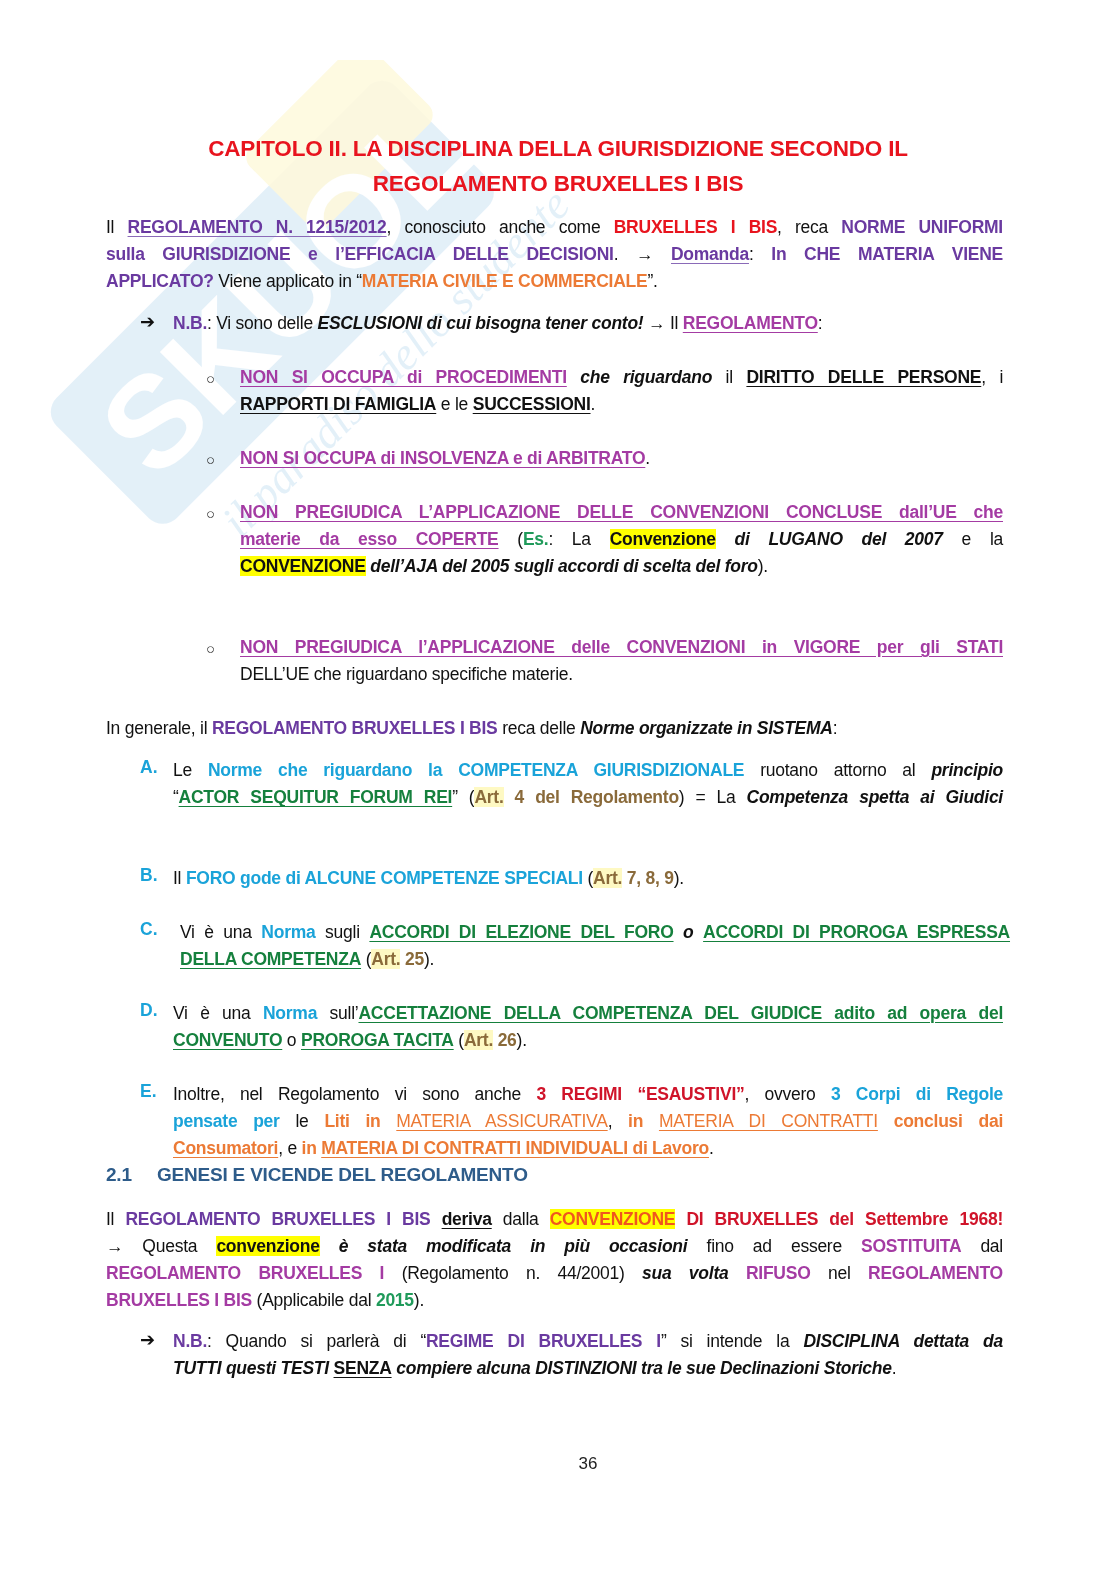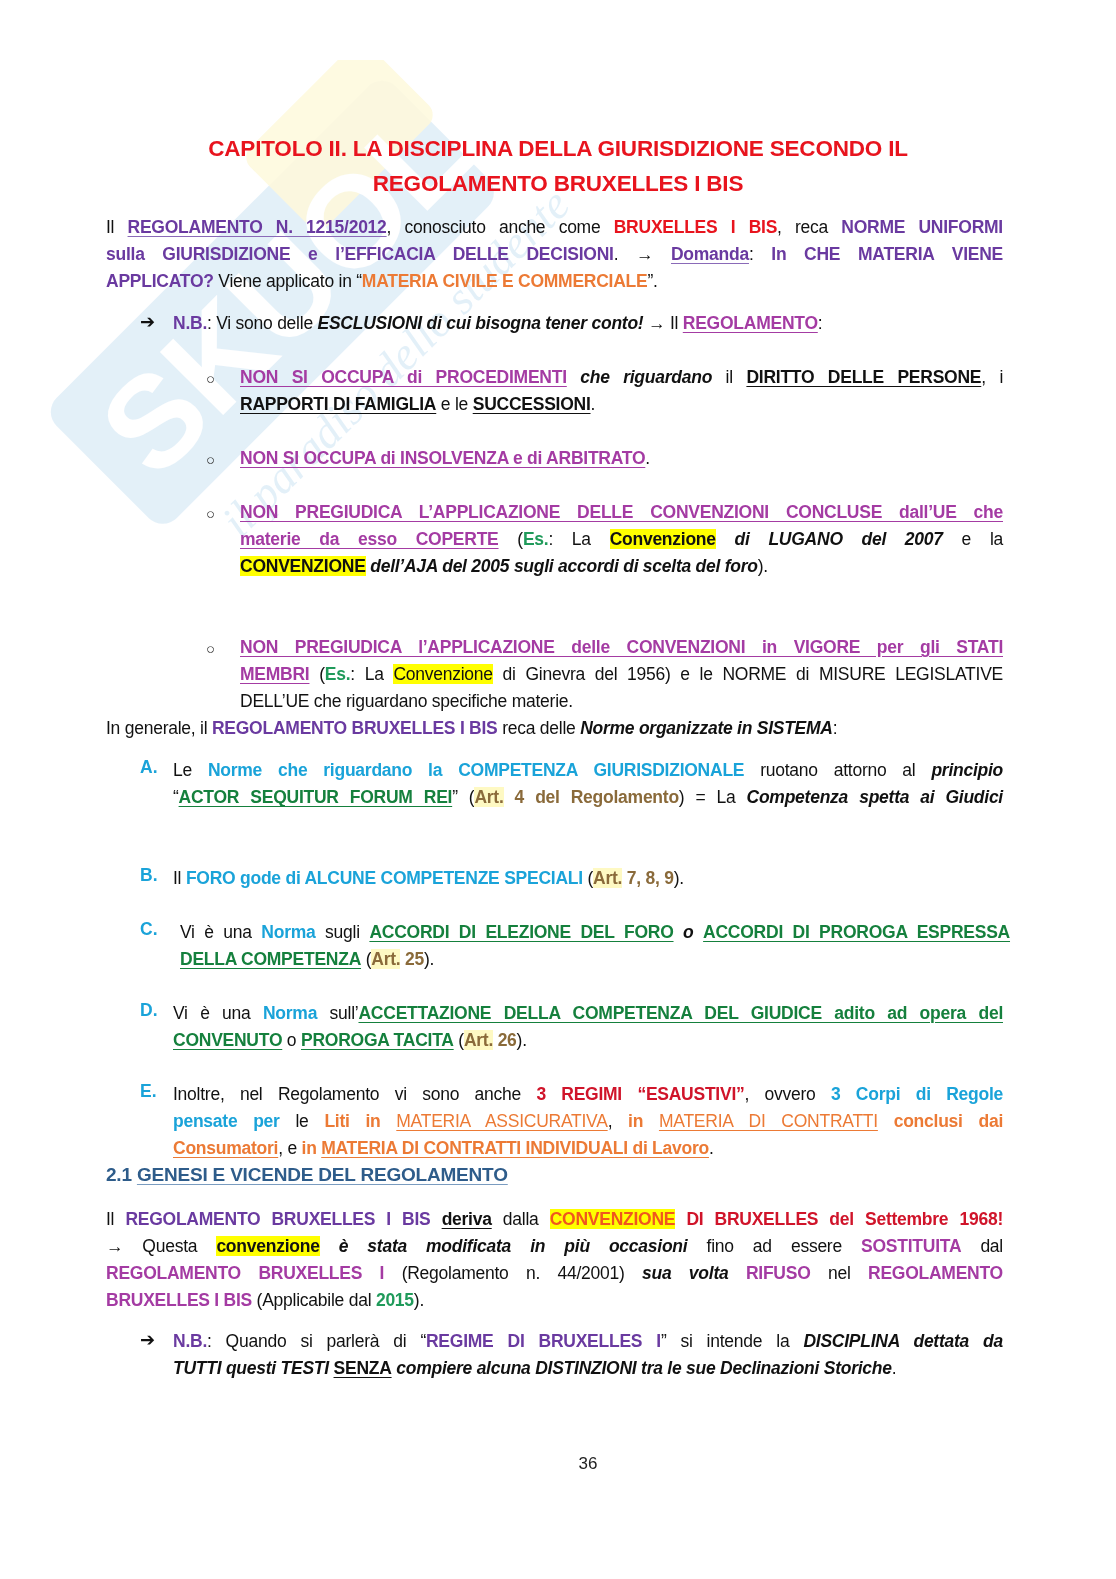--- a/index.html
+++ b/index.html
@@ -24,21 +24,21 @@
   .justify .line { text-align: justify; text-align-last: justify; white-space: normal; }
   .justify .line.last { text-align-last: left; }
 
   .marker { position: absolute; font-size: 17px; }
   .arrow { font-size: 18px; font-weight: bold; }
   .circle { font-size: 15px; color: #333; }
   .letter { color: #1aa3d9; font-weight: bold; font-size: 17.5px; }
 
   .h2 { position: absolute; left: 106px; top: 1164px; font-size: 19px; font-weight: bold;
         color: #2e5c8a; letter-spacing: -0.2px; }
-  .h2 .ul { text-decoration: underline; text-decoration-color: #7a9cc0; text-underline-offset: 3px; }
+  .h2 .ul { text-decoration-color: #7a9cc0; text-underline-offset: 3px; margin-left: 20px; }
 
   .pagenum { position: absolute; left: 0; width: 1176px; text-align: center; top: 1454px;
              font-size: 17px; color: #222; }
 
   
   .s-plain { }
   .s-b { font-weight: bold; font-style: italic; }
   .s-purple { color: #6a3aa0; font-weight: bold; margin-top: 24px; }
   .s-purpleu { color: #6a3aa0; font-weight: bold; text-decoration: underline; text-underline-offset: 3px; text-decoration-color: #8a6ab8; }
   .s-magenta { color: #a43ba3; font-weight: bold; }
@@ -102,21 +102,20 @@
   <span class="marker circle" style="left:206px; top:505px;">○</span>
   <div class="para justify" style="left:240px; top:499px; width:763px;">
       <span class="line"><span class="s-magentau">NON PREGIUDICA L’APPLICAZIONE DELLE CONVENZIONI CONCLUSE dall’UE che</span></span>
       <span class="line"><span class="s-magentau">materie da esso COPERTE</span><span class="s-plain"> (</span><span class="s-green">Es.</span><span class="s-plain">: La </span><span class="s-hlb">Convenzione</span><span class="s-b"> di LUGANO del 2007</span><span class="s-plain"> e la</span></span>
       <span class="line last"><span class="s-hlb">CONVENZIONE</span><span class="s-b"> dell’AJA del 2005 sugli accordi di scelta del foro</span><span class="s-plain">).</span></span>
     </div>
 
   <span class="marker circle" style="left:206px; top:640px;">○</span>
   <div class="para justify" style="left:240px; top:634px; width:763px;">
       <span class="line"><span class="s-magentau">NON PREGIUDICA l’APPLICAZIONE delle CONVENZIONI in VIGORE per gli STATI</span></span>
-      <span class="line"><span class="s-magentau">MEMBRI</span><span class="s-plain"> (</span><span class="s-green">Es.</span><span class="s-plain">: La </span><span class="s-hl">Convenzione</span><span class="s-plain"> di Ginevra del 1956) e le NORME di MISURE LEGISLATIVE</span></span>
       <span class="line last"><span class="s-plain">DELL’UE che riguardano specifiche materie.</span></span>
     </div>
 
   <div class="para" style="left:106px; top:715px; width:897px;">
       <span class="line last"><span class="s-plain">In generale, il </span><span class="s-purple">REGOLAMENTO BRUXELLES I BIS</span><span class="s-plain"> reca delle </span><span class="s-b">Norme organizzate in SISTEMA</span><span class="s-plain">:</span></span>
     </div>
 
   <span class="marker letter" style="left:140px; top:757px;">A.</span>
   <div class="para justify" style="left:173px; top:757px; width:830px;">
       <span class="line"><span class="s-plain">Le </span><span class="s-cyan">Norme che riguardano la COMPETENZA GIURISDIZIONALE</span><span class="s-plain"> ruotano attorno al </span><span class="s-b">principio</span></span>

